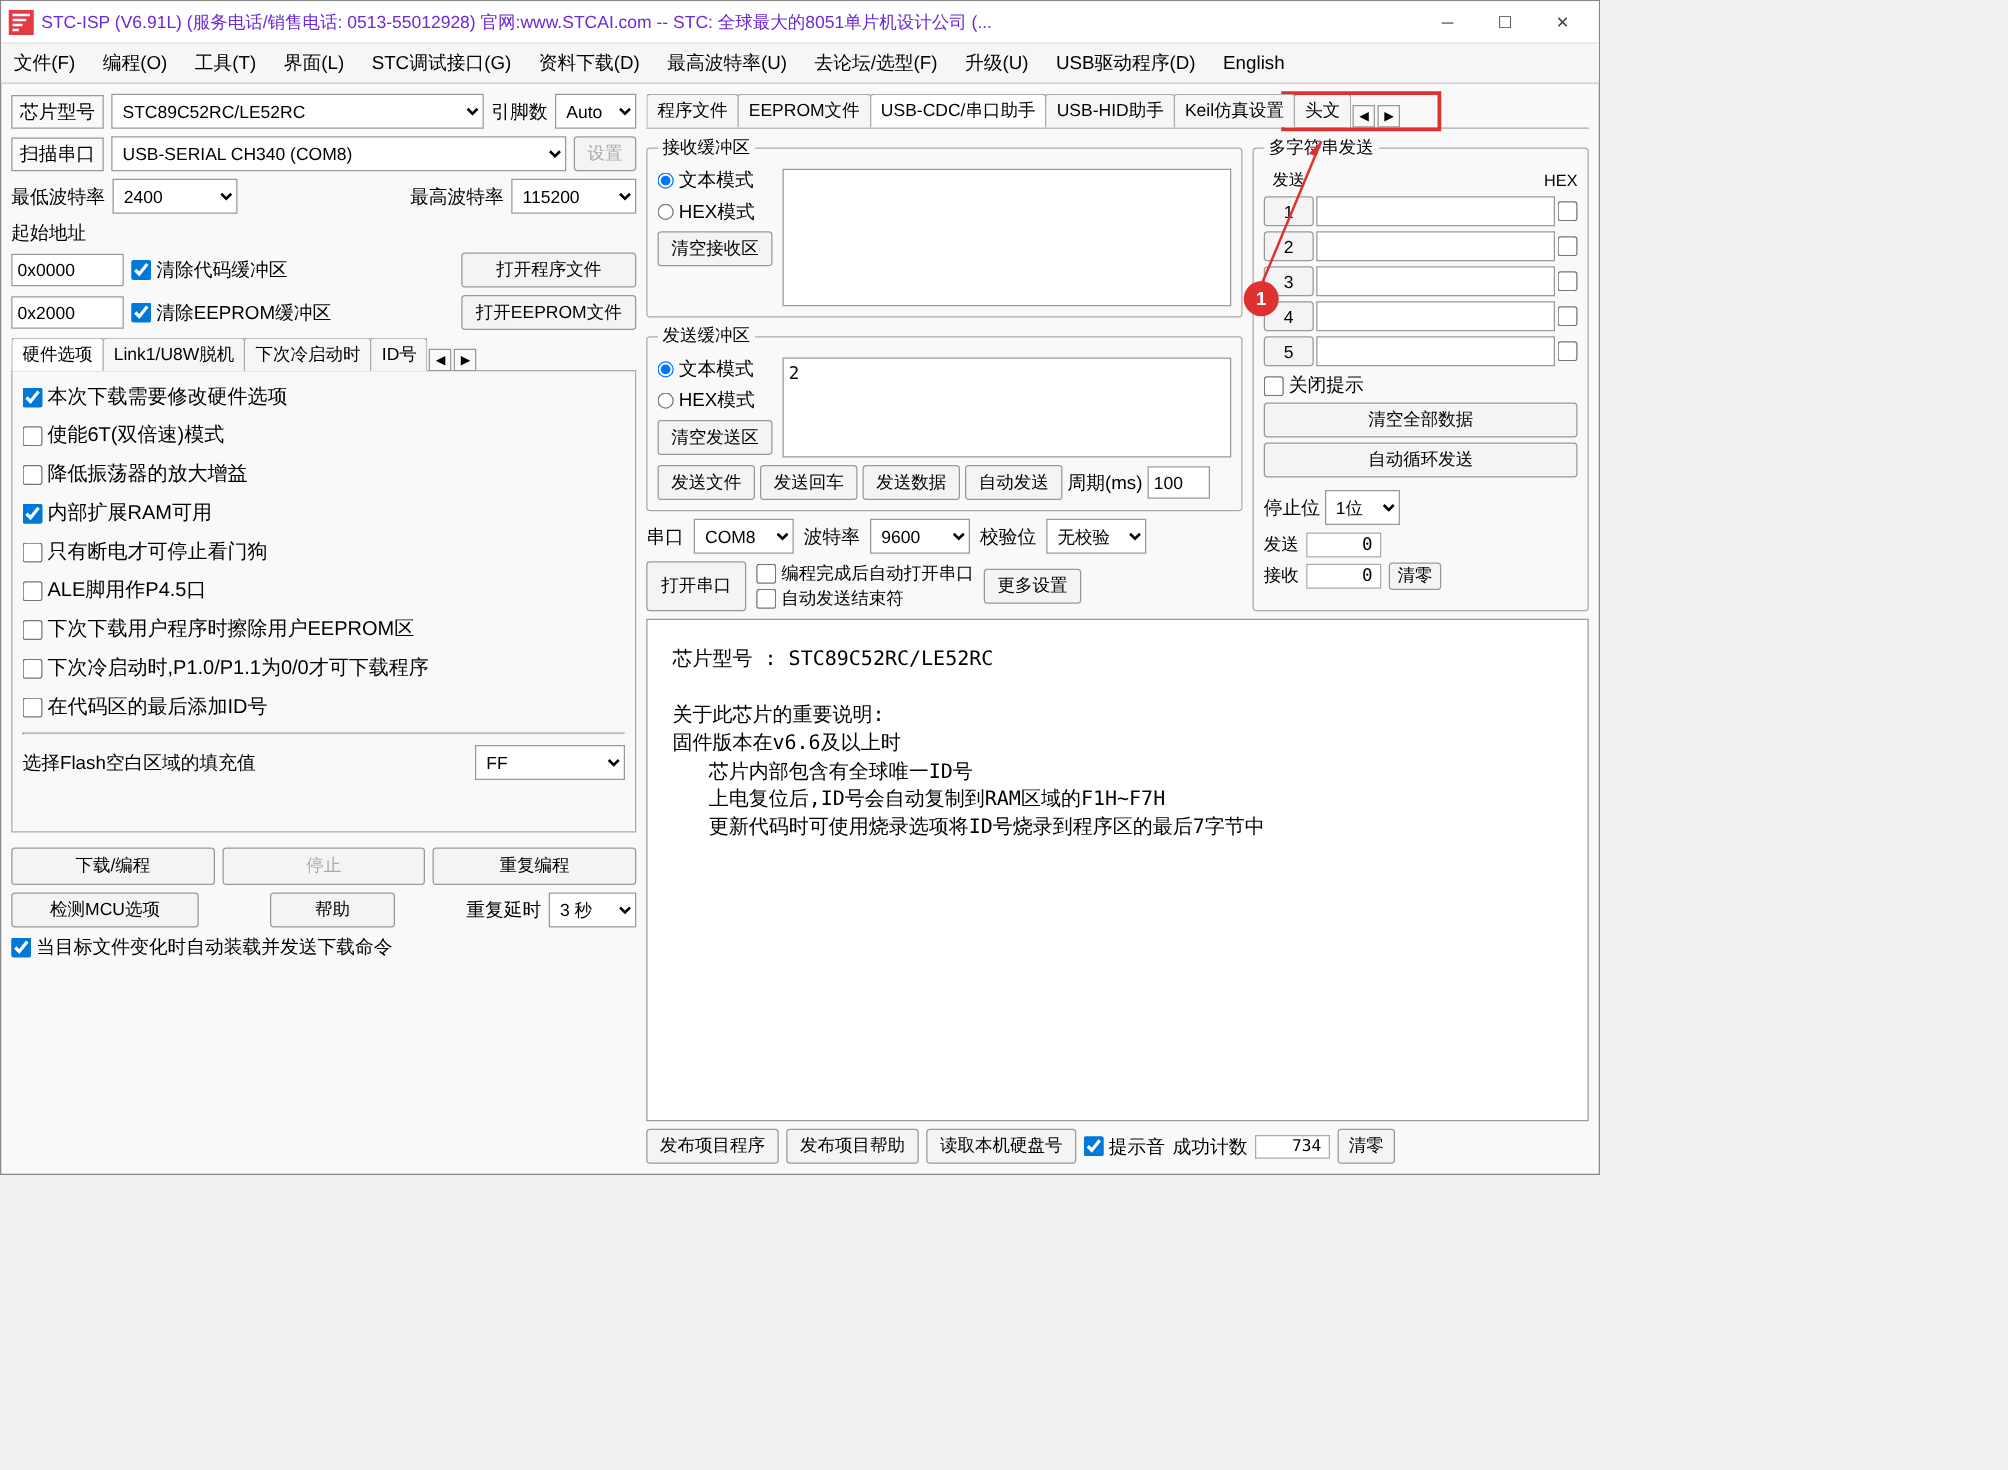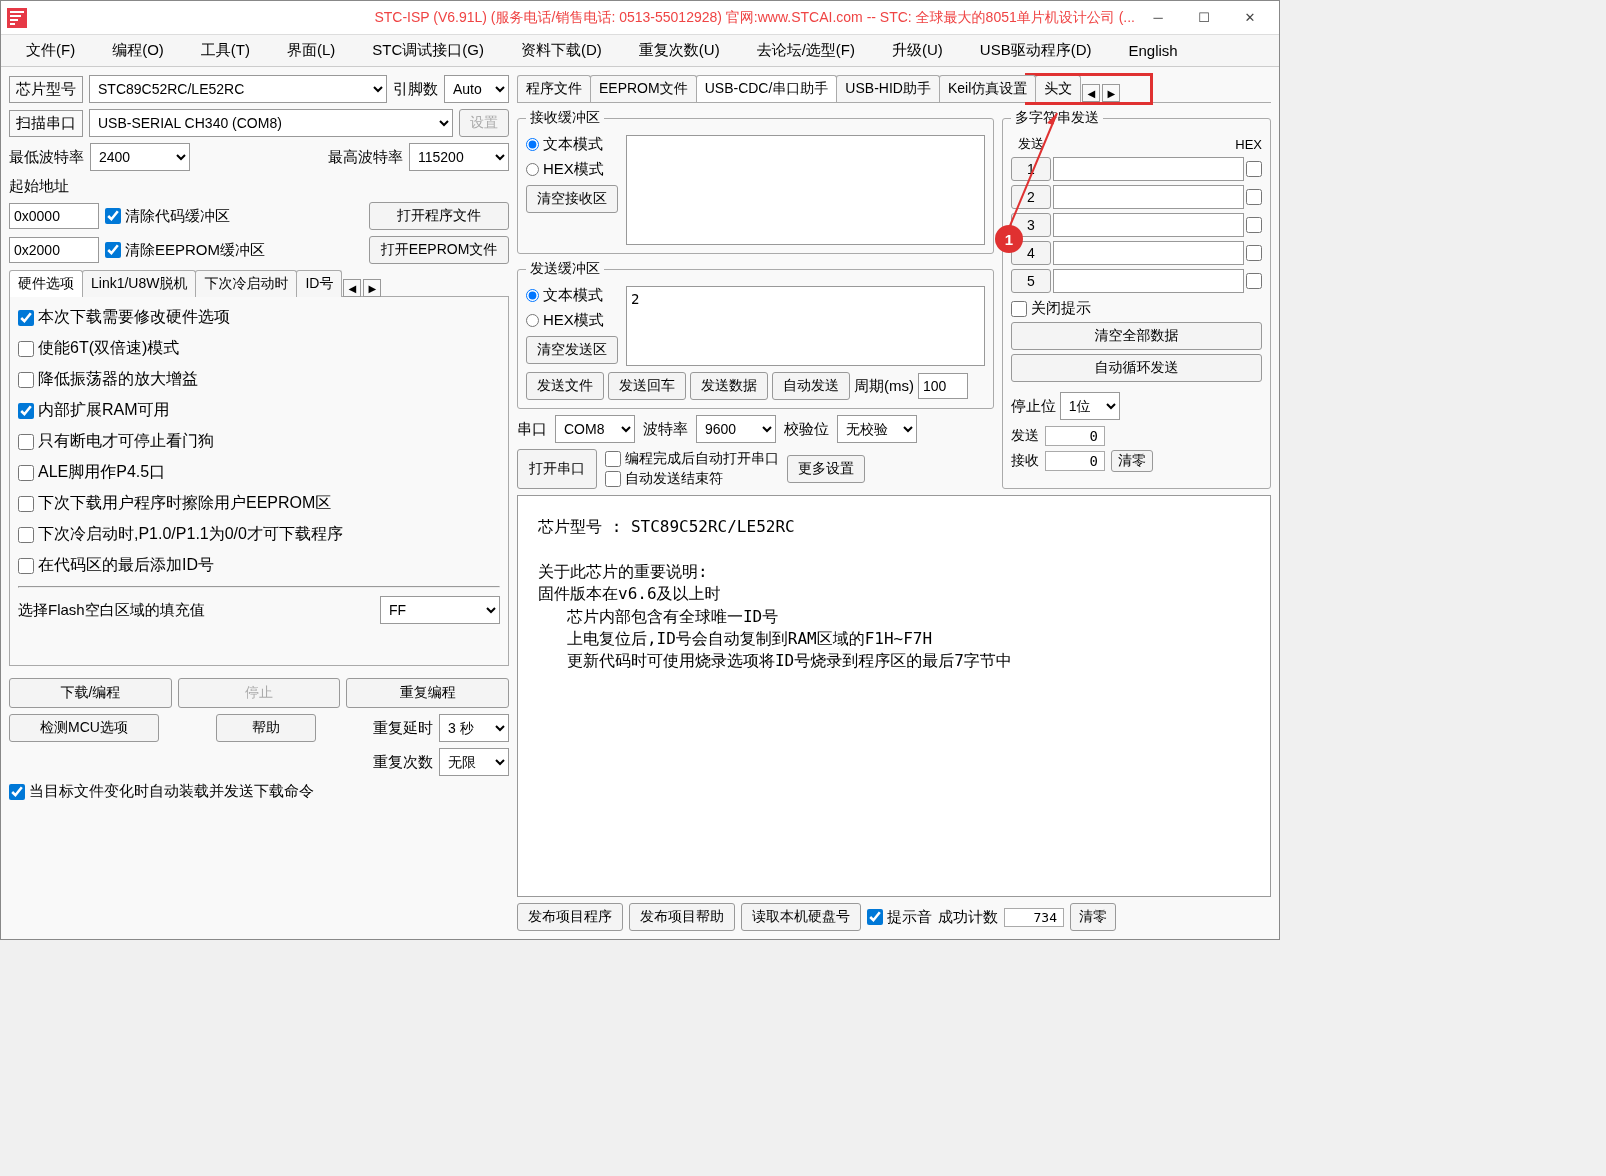--- a/index.html
+++ b/index.html
@@ -1,24 +1,24 @@
 <!DOCTYPE html>
 <html><head>
 <meta charset="utf-8">
 <style>
 * { box-sizing: border-box; margin: 0; padding: 0; font-family: "Microsoft YaHei", "SimSun", sans-serif; }
 body { background: #f0f0f0; font-size: 13px; }
 .window { width: 1280px; height: 940px; background: #f9f9f9; border: 1px solid #888; margin: 0; display: flex; flex-direction: column; }
 .titlebar { height: 34px; background: #fff; display: flex; align-items: center; padding: 0 6px; border-bottom: 1px solid #ddd; }
 .titlebar-icon { width: 20px; height: 20px; background: #e63946; margin-right: 6px; display: inline-flex; align-items: center; justify-content: center; color: #fff; font-size: 10px; }
-.titlebar-text { flex: 1; color: #ef4444; font-size: 14px; white-space: nowrap; overflow: hidden; text-align: right; }
+.titlebar-text { flex: 1; color: #6d28d9; font-size: 14px; white-space: nowrap; overflow: hidden; }
 .win-controls { display: flex; gap: 0; }
 .win-btn { width: 46px; height: 34px; display: flex; align-items: center; justify-content: center; color: #444; cursor: pointer; }
 .menubar { height: 32px; background: #f6f6f6; display: flex; align-items: center; padding: 0 6px; gap: 14px; border-bottom: 1px solid #ccc; font-size: 15px; }
-.menubar span { padding: 4px 4px; cursor: pointer; margin-left: 15px; }
+.menubar span { padding: 4px 4px; cursor: pointer; }
 .main { flex: 1; display: flex; padding: 8px; gap: 8px; overflow: hidden; }
 .left-panel { width: 500px; display: flex; flex-direction: column; gap: 6px; }
 .right-panel { flex: 1; display: flex; flex-direction: column; gap: 6px; }
 .row { display: flex; align-items: center; gap: 6px; }
 .lbl { font-size: 15px; white-space: nowrap; }
 select, input[type=text] { border: 1px solid #999; background: #fff; padding: 3px 4px; font-size: 14px; height: 26px; }
 select { height: 28px; }
 .btn { border: 1px solid #999; background: #f4f4f4; padding: 4px 10px; font-size: 14px; cursor: pointer; border-radius: 3px; height: 28px; display: inline-flex; align-items: center; justify-content: center; }
 .btn.disabled { color: #aaa; }
 fieldset { border: 1px solid #aaa; padding: 8px; border-radius: 3px; }
@@ -68,21 +68,21 @@
     </div>
   </div>
 
   <div class="menubar">
     <span>文件(F)</span>
     <span>编程(O)</span>
     <span>工具(T)</span>
     <span>界面(L)</span>
     <span>STC调试接口(G)</span>
     <span>资料下载(D)</span>
-    <span>重复次数(U)</span>
+    <span>最高波特率(U)</span>
     <span>去论坛/选型(F)</span>
     <span>升级(U)</span>
     <span>USB驱动程序(D)</span>
     <span>English</span>
   </div>
 
   <div class="main">
 
     <div class="left-panel">
       <div class="row">
@@ -185,25 +185,20 @@
         <button class="btn disabled">停止</button>
         <button class="btn">重复编程</button>
       </div>
       <div class="row">
         <button class="btn" style="width:150px">检测MCU选项</button>
         <span style="flex:1"></span>
         <button class="btn" style="width:100px">帮助</button>
         <span style="flex:1"></span>
         <span class="lbl">重复延时</span>
         <select style="width:70px"><option>3 秒</option></select>
-      </div>
-      <div class="row">
-        <span style="flex:1"></span>
-        <span class="lbl">重复次数</span>
-        <select style="width:70px"><option>无限</option></select>
       </div>
       <label class="checkbox-row">
           <input type="checkbox" checked="" style="">
           <span>当目标文件变化时自动装载并发送下载命令</span>
         </label>
     </div>
 
     <div class="right-panel" style="position:relative">
       <div class="tabs">
         <div class="tab">程序文件</div>

